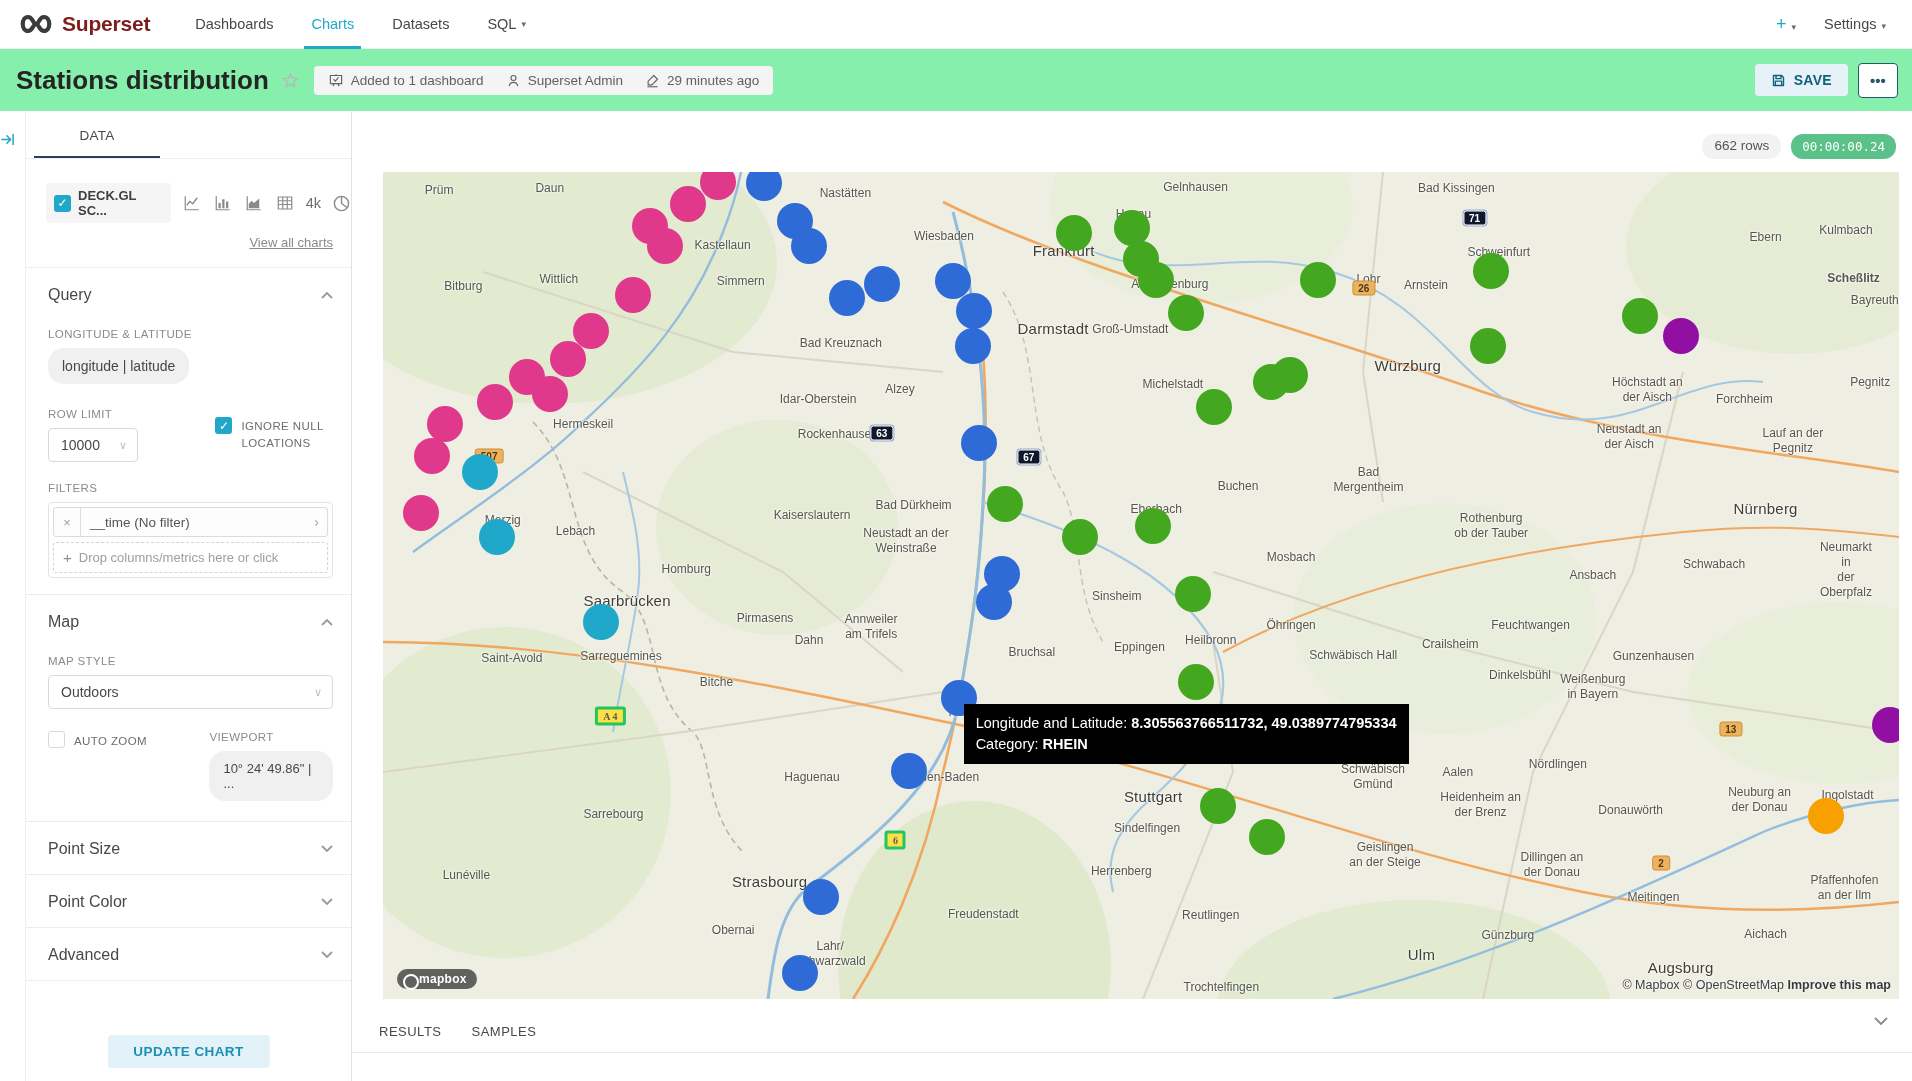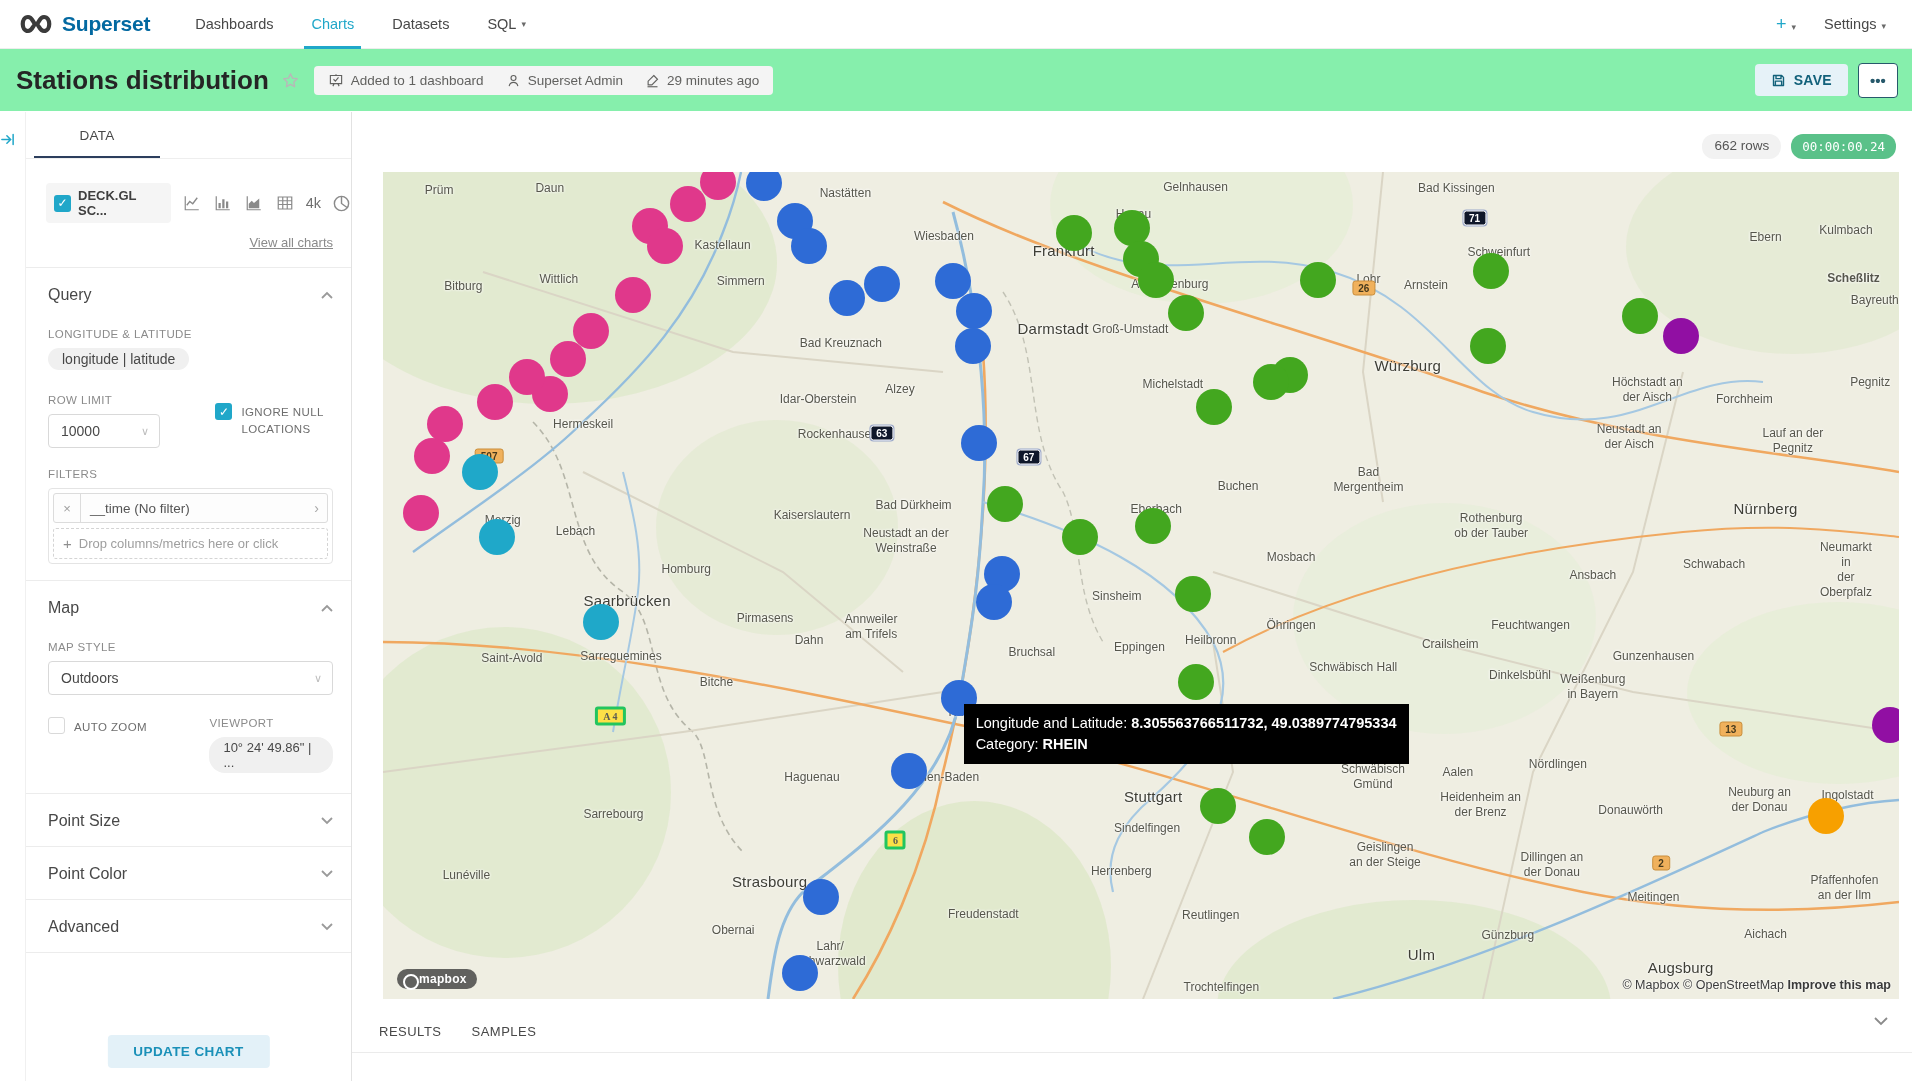--- a/index.html
+++ b/index.html
@@ -4,21 +4,21 @@
 <style>
   * { box-sizing: border-box; }
   html,body { margin:0; padding:0; width:1912px; height:1081px; overflow:hidden;
               font-family:"Liberation Sans", sans-serif; background:#fff; color:#484848; }
   svg { display:block; }
 
   
   .navbar { height:49px; display:flex; align-items:center; padding:0 26px 0 18px;
             border-bottom:1px solid #ededed; position:relative; z-index:30; background:#fff; }
   .brand { display:flex; align-items:center; gap:8px; margin-right:26px; }
-  .brand-text { font-size:21px; font-weight:bold; color:#0369a1; letter-spacing:-0.2px; }
+  .brand-text { font-size:21px; font-weight:bold; color:#7f1d1d; letter-spacing:-0.2px; }
   .nav-items { display:flex; height:100%; }
   .nav-item { display:flex; align-items:center; padding:0 19px; font-size:14.5px; color:#484848;
               cursor:pointer; position:relative; height:100%; }
   .nav-item.active { color:#20a7c9; }
   .nav-item.active::after { content:""; position:absolute; left:12px; right:12px; bottom:-1px;
               height:3px; background:#20a7c9; }
   .caret { font-size:9px; color:#6a6a6a; margin-left:5px; }
   .nav-right { margin-left:auto; display:flex; align-items:center; gap:28px; }
   .nav-plus { color:#20a7c9; font-size:18px; cursor:pointer; }
   .nav-settings { font-size:14.5px; color:#484848; cursor:pointer; }
@@ -60,21 +60,21 @@
   .viz-icon { color:#8a8a8a; cursor:pointer; }
   .viz-4k { font-size:14.5px; color:#6f6f6f; cursor:pointer; }
   .view-all { text-align:right; margin:10px 18px 0 0; }
   .view-all a { font-size:13px; color:#8a8a8a; text-decoration:underline; cursor:pointer; }
   .divider { height:1px; background:#ececec; margin-top:16px; }
   .sect { padding:0 18px 0 22px; }
   .sect-head { display:flex; align-items:center; justify-content:space-between;
                font-size:16px; color:#484848; margin-top:18px; cursor:pointer; }
   .chev { color:#9a9a9a; }
   .ctl-label { font-size:11.5px; color:#8b8b8b; letter-spacing:.4px; margin-top:24px; }
-  .pill { display:inline-block; background:#f0f0f0; border-radius:16px; padding:3px 14px;
+  .pill { display:inline-block; background:#f0f0f0; border-radius:16px; padding:10px 14px;
           font-size:14px; color:#484848; margin-top:8px; cursor:pointer; }
   .two-col { display:flex; margin-top:0; }
   .col-l { width:168px; }
   .select { margin-top:8px; height:34px; border:1px solid #d9d9d9; border-radius:4px;
             display:flex; align-items:center; justify-content:space-between; padding:0 10px 0 12px;
             font-size:14px; color:#484848; background:#fff; cursor:pointer; }
   .select .chev { font-size:11px; color:#bdbdbd; }
   .cb-row { display:flex; gap:9px; margin-top:33px; }
   .cb-row .ctl-label { margin-top:1px; line-height:1.45; color:#6e6e6e; }
   .filter-box { margin-top:8px; border:1px solid #e4e4e4; border-radius:4px; padding:4px; }
@@ -269,21 +269,21 @@
               <path d="M1 7l5-5 5 5" fill="none" stroke="#9a9a9a" stroke-width="1.8"></path>
             </svg>
         </span>
       </div>
       <div class="ctl-label">LONGITUDE &amp; LATITUDE</div>
       <span class="pill">longitude | latitude</span>
 
       <div class="two-col">
         <div class="col-l">
           <div class="ctl-label">ROW LIMIT</div>
-          <div class="select" style="width:112px">
+          <div class="select" style="width:90px">
             <span>10000</span>
             <span class="chev">∨</span>
           </div>
         </div>
         <div class="cb-row">
           <span class="cb checked">✓</span>
           <div class="ctl-label" style="max-width:92px">IGNORE NULL LOCATIONS</div>
         </div>
       </div>
 
@@ -461,21 +461,21 @@
           <div class="map-label" style="left: 20%; top: 48%;">Homburg</div>
           <div class="map-label" style="left: 12.7%; top: 43.4%;">Lebach</div>
           <div class="map-label" style="left: 7.9%; top: 42.1%;">Merzig</div>
           <div class="map-label" style="left: 25.2%; top: 53.9%;">Pirmasens</div>
           <div class="map-label" style="left: 32.2%; top: 52.6%; margin-top: 20px;">Annweiler
 am Trifels</div>
           <div class="map-label" style="left: 54.6%; top: 56.6%;">Heilbronn</div>
           <div class="map-label" style="left: 48.4%; top: 51.3%;">Sinsheim</div>
           <div class="map-label" style="left: 39%; top: 65.3%;">Karlsruhe</div>
           <div class="map-label" style="left: 59.9%; top: 54.8%;">Öhringen</div>
-          <div class="map-label" style="left: 64%; top: 58.4%; margin-top: 12px;">Schwäbisch Hall</div>
+          <div class="map-label" style="left: 64%; top: 58.4%;">Schwäbisch Hall</div>
           <div class="map-label" style="left: 70.4%; top: 57.1%;">Crailsheim</div>
           <div class="map-label" style="left: 42.8%; top: 58.1%;">Bruchsal</div>
           <div class="map-label" style="left: 49.9%; top: 57.4%;">Eppingen</div>
           <div class="map-label" style="left: 8.5%; top: 58.8%;">Saint-Avold</div>
           <div class="map-label" style="left: 15.7%; top: 58.5%;">Sarreguemines</div>
           <div class="map-label" style="left: 22%; top: 61.7%;">Bitche</div>
           <div class="map-label" style="left: 28.1%; top: 56.6%;">Dahn</div>
           <div class="map-label" style="left: 28.3%; top: 73.1%;">Haguenau</div>
           <div class="map-label" style="left: 15.2%; top: 77.6%;">Sarrebourg</div>
           <div class="map-label" style="left: 36.9%; top: 73.1%;">Baden-Baden</div>

